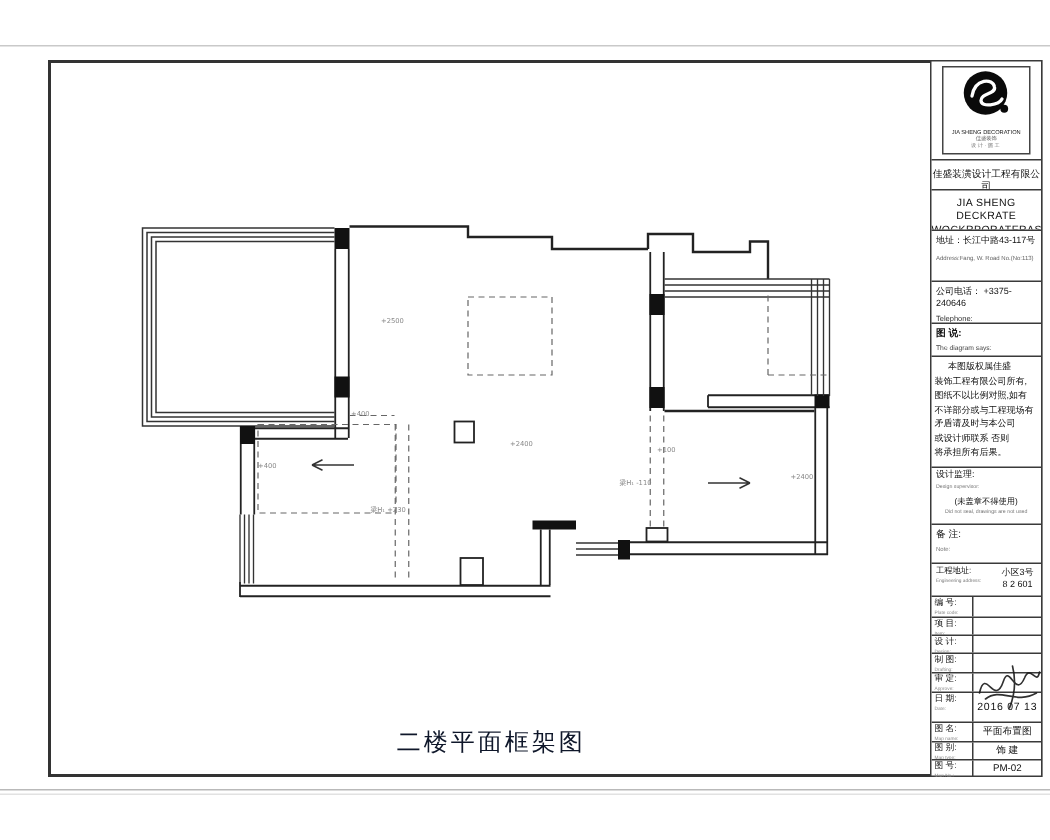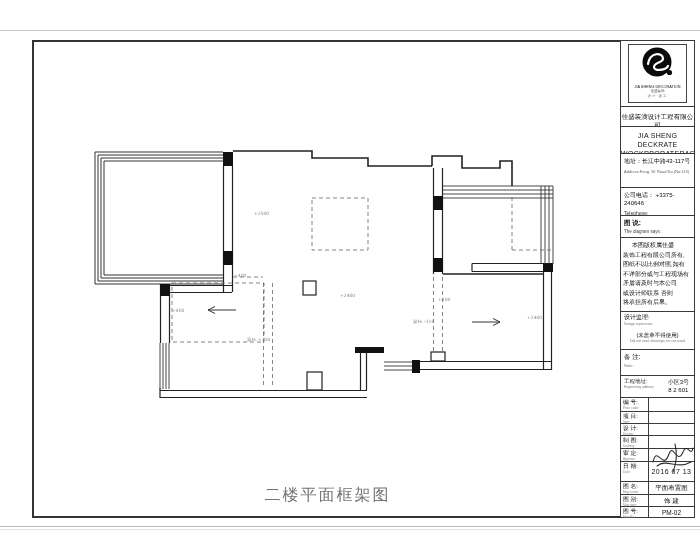--- a/index.html
+++ b/index.html
@@ -14,21 +14,21 @@
   .page-edge.bottom{top:526px;background:#b9b9b9;}
   .page-edge.bottom2{top:529px;background:#e2e2e2;}
   .frame{
     position:absolute;left:32px;top:40px;width:663px;height:478px;
     border:2px solid #333;background:#fff;
   }
   svg.plan{position:absolute;left:0;top:0;width:700px;height:560px;pointer-events:none;}
   .main-title{
     position:absolute;left:235px;top:485px;width:185px;text-align:center;
     font-family:"Liberation Serif","DejaVu Serif",serif;font-size:16px;
-    letter-spacing:2px;color:#737373;
+    letter-spacing:2px;color:#0f172a;
   }
   
   .titleblock{
     position:absolute;left:620px;top:40px;width:75px;height:478px;
     border:1px solid #3a3a3a;background:#fff;font-size:6px;line-height:1.25;
   }
   .tb-sec{position:absolute;left:0;right:0;border-top:1px solid #3a3a3a;overflow:hidden;}
   .s-logo{top:0;height:65px;border-top:none;}
   .logo-box{position:absolute;left:7px;top:3px;width:59px;height:59px;border:1px solid #444;text-align:center;}
   .logo-box .l1{font-size:3.8px;color:#222;margin-top:1px;}

